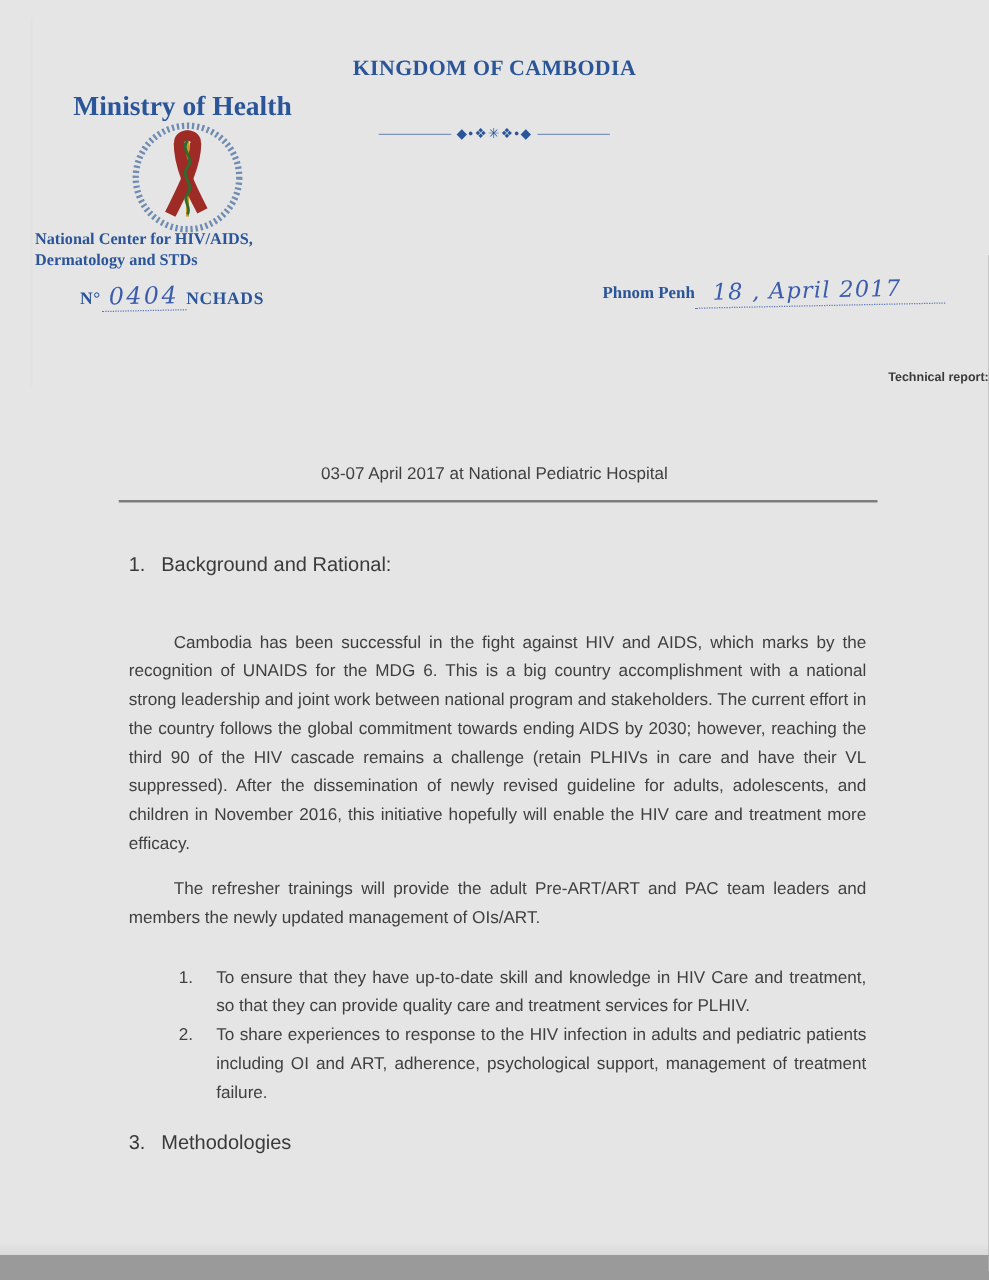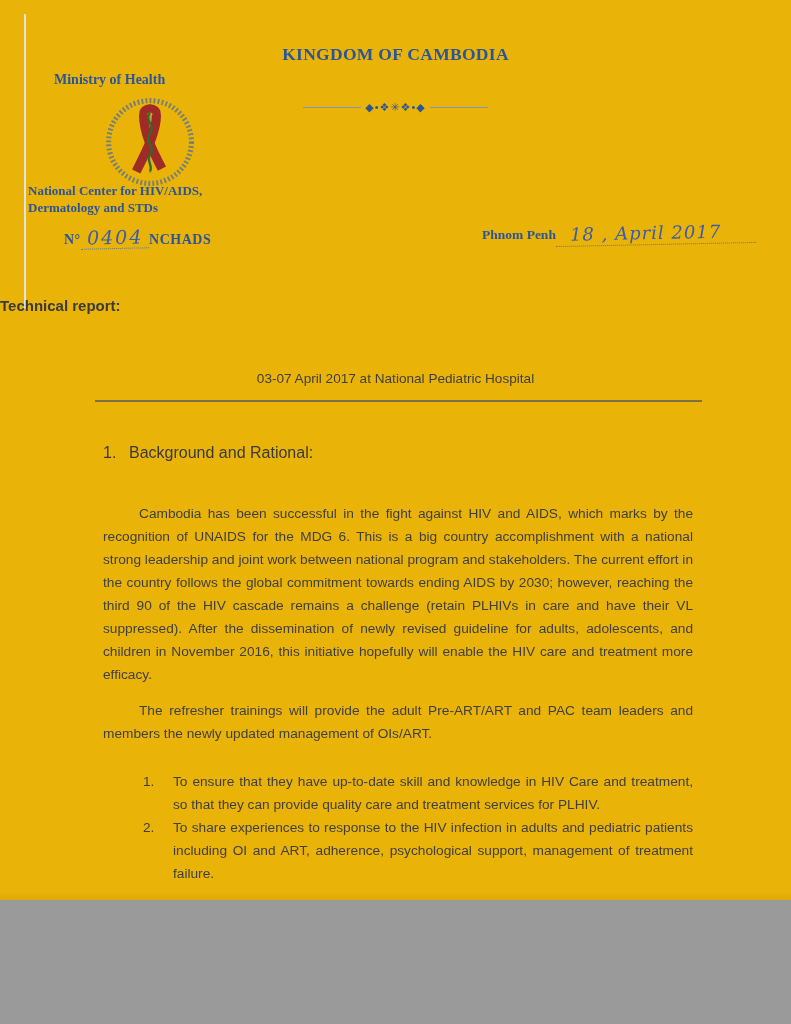--- a/index.html
+++ b/index.html
@@ -1,21 +1,21 @@
 <!DOCTYPE html>
 <html><head>
 <meta charset="utf-8">
 <style>
   * { margin:0; padding:0; box-sizing:border-box; }
   html,body { background:#9a9a9a; }
   .page {
     position:relative;
-    width:791px; height:900px;
+    width:791px; height:1004px;
     margin:0 auto;
-    background:#eab308;
+    background:#e5e5e5;
     overflow:hidden;
     font-family:"Liberation Sans", sans-serif;
     color:#3f3f3f;
   }
   
   .scan-edge-left {
     position:absolute; left:24px; top:14px; width:2px; height:295px;
     background:#e2e2e0;
   }
   .scan-shade-bottom {
@@ -31,22 +31,22 @@
   .kingdom { font-size:17.5px; letter-spacing:.3px; }
   .motto   { font-size:16.5px; margin-top:4px; }
   .ornament-row {
     position:absolute; top:102px; left:0; width:100%;
     display:flex; align-items:center; justify-content:center;
   }
   .ornament-line { width:58px; height:1px; background:#7e95c2; }
   .ornament-glyphs { font-size:11px; color:#2b5599; letter-spacing:1px; padding:0 4px; line-height:1; }
 
   .ministry {
-    position:absolute; top:72px; left:54px; width:228px; 
-    font-size:14px;
+    position:absolute; top:72px; left:32px; width:228px; text-align:center;
+    font-size:22px;
   }
   .emblem-wrap { position:absolute; top:96px; left:104px; width:92px; height:92px; }
   .org-name {
     position:absolute; top:182px; left:28px; width:248px; 
     font-size:13px; line-height:17px;
   }
   .doc-no {
     position:absolute; top:226px; left:64px; white-space:nowrap;
   }
   .doc-no .prefix, .doc-no .suffix { font-size:14px; letter-spacing:.5px; }
@@ -57,22 +57,22 @@
   .dotted-base { border-bottom:1.5px dotted #5b76b8; }
   .doc-no .handwriting { font-size:19px; padding:0 6px; letter-spacing:2px; }
   .date-block {
     position:absolute; top:222px; left:482px; white-space:nowrap;
   }
   .date-block .place { font-size:13.5px; }
   .date-block .handwriting { font-size:18px; min-width:200px; padding:0 8px 1px 14px; letter-spacing:1px; }
 
   
   .title-heading {
-    position:absolute; top:297px; left:0; width:100%; text-align:left;
-    font-size:15px; font-weight:bold; color:#3a3a3a;
+    position:absolute; top:297px; left:0; width:100%; text-align:right;
+    font-size:10px; font-weight:bold; color:#3a3a3a;
   }
   .title-sub {
     position:absolute; top:337px; left:0; width:100%; text-align:center;
     font-size:13.6px; color:#3f3f3f;
   }
   .title-venue {
     position:absolute; top:371px; left:0; width:100%; text-align:center;
     font-size:13.6px; color:#3f3f3f;
   }
   .rule {

